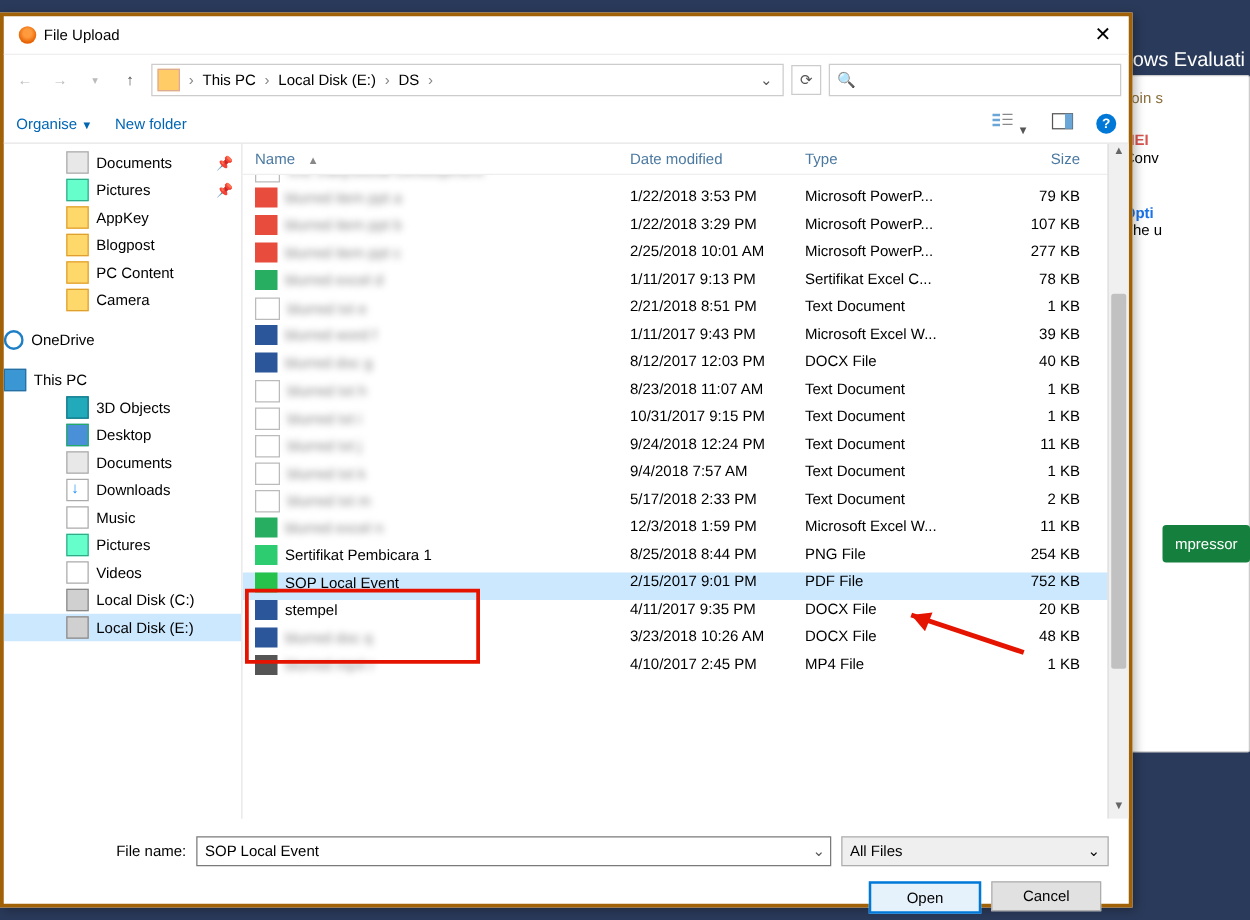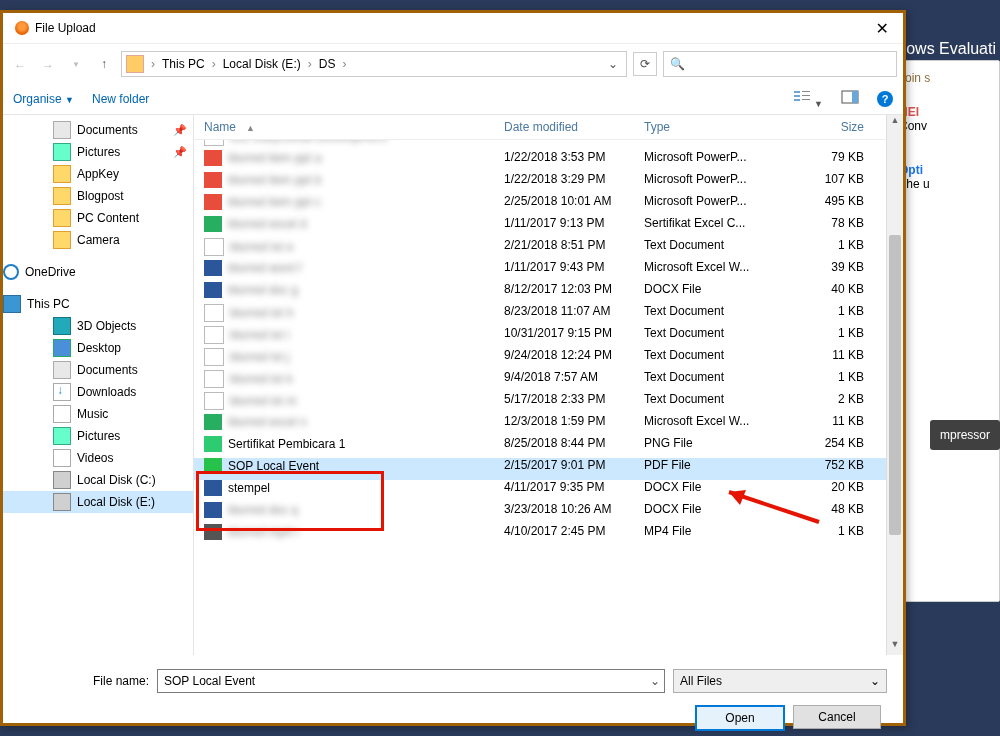--- a/index.html
+++ b/index.html
@@ -1,20 +1,20 @@
 <!DOCTYPE html>
 <html><head>
 <meta charset="utf-8">
 <style>
 html,body{margin:0;padding:0;font-family:"Segoe UI",Arial,sans-serif;font-size:12px;background:#2a3a5a;color:#000;width:1000px;height:736px;overflow:hidden}
 .bgpanel{position:absolute;right:0;top:60px;width:90px;height:520px;background:#fff;padding:10px;border:1px solid #ccc;border-radius:2px}
 .bgpanel .t1{color:#8a6d3b}
 .bgpanel .t2{color:#d9534f;font-weight:bold;margin-top:20px}
 .bgpanel .t3{margin-top:30px}
-.bgbtn{position:absolute;right:0;top:420px;background:#404040;color:#fff;padding:8px 10px;border-radius:3px}
+.bgbtn{position:absolute;right:0;top:420px;background:#15803d;color:#fff;padding:8px 10px;border-radius:3px}
 .dialog{position:absolute;left:0;top:10px;width:900px;height:710px;background:#fff;border:3px solid #a16207;box-shadow:2px 2px 8px rgba(0,0,0,.3)}
 .titlebar{height:26px;display:flex;align-items:center;padding:2px 6px;border-bottom:1px solid #eee}
 .titlebar .fx{width:14px;height:14px;border-radius:50%;background:radial-gradient(circle at 50% 40%,#ff9a3d 30%,#e66000 70%);margin:0 6px}
 .titlebar .title{flex:1;font-size:12px}
 .titlebar .close{font-size:16px;padding:0 8px;cursor:pointer}
 .navbar{height:34px;display:flex;align-items:center;gap:6px;padding:3px 6px}
 .navbtn{width:22px;height:22px;display:flex;align-items:center;justify-content:center;color:#bbb}
 .navbtn.active{color:#555}
 .crumbbar{flex:1;height:24px;border:1px solid #ccc;display:flex;align-items:center;padding:0 4px;font-size:12px}
 .crumbicon{width:16px;height:16px;background:#fc6;border:1px solid #da9;margin-right:4px}
@@ -266,21 +266,21 @@
             <div class="col-type">Microsoft PowerP...</div>
             <div class="col-size">107 KB</div>
           </div>
           <div class="frow">
             <div class="col-name" style="display:flex;align-items:center">
               <span class="ficon fi-ppt"></span>
               <span class="blur">blurred item ppt c</span>
             </div>
             <div class="col-date">2/25/2018 10:01 AM</div>
             <div class="col-type">Microsoft PowerP...</div>
-            <div class="col-size">495 KB</div>
+            <div class="col-size">277 KB</div>
           </div>
           <div class="frow">
             <div class="col-name" style="display:flex;align-items:center">
               <span class="ficon fi-xls"></span>
               <span class="blur">blurred excel d</span>
             </div>
             <div class="col-date">1/11/2017 9:13 PM</div>
             <div class="col-type">Sertifikat Excel C...</div>
             <div class="col-size">78 KB</div>
           </div>

